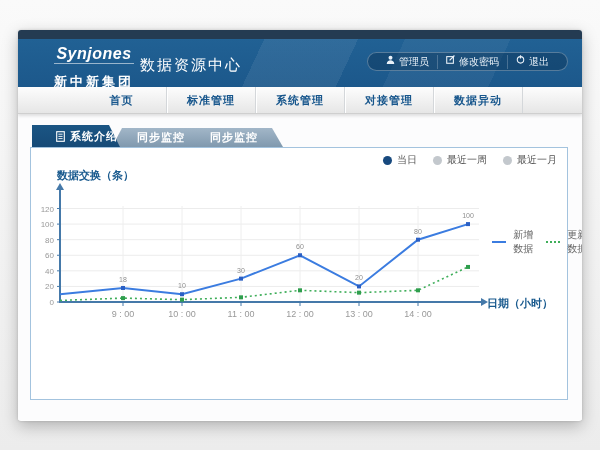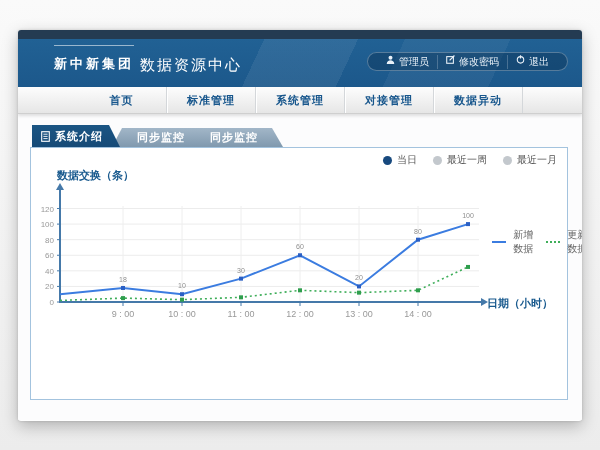--- a/index.html
+++ b/index.html
@@ -49,21 +49,21 @@
     color:#17568c; font-size:11px; font-weight:bold; letter-spacing:1px; cursor:pointer;
     border-right:1px solid #d4d7da; border-left:1px solid #ffffff; }
   .nav-item:first-child { border-left:none; }
 
   
   .content { position:relative; height:306px; background:#fcfcfd; }
 
   .tabs { position:absolute; left:14px; top:11px; height:22px; width:300px; }
   .tab { position:absolute; display:flex; align-items:center; color:#fff;
     font-size:11px; font-weight:bold; letter-spacing:1px; cursor:pointer; }
-  .tab-active { left:0; top:0; width:88px; height:22px; z-index:3; padding-left:9px; gap:5px;
+  .tab-active { left:0; top:0; width:88px; height:22px; z-index:3; padding-left:24px; gap:5px;
     background:linear-gradient(#1b5584, #164a77);
     clip-path:polygon(0 0, calc(100% - 11px) 0, 100% 100%, 0 100%); }
   .tab-idle { top:3px; height:19px; justify-content:center;
     background:linear-gradient(#a2b6c8, #8099ae);
     clip-path:polygon(10px 0, calc(100% - 11px) 0, 100% 100%, 0 100%); }
   .tab-2 { left:80px; width:98px; z-index:2; }
   .tab-3 { left:153px; width:98px; z-index:1; }
   .tab svg { display:block; }
 
   
@@ -93,20 +93,21 @@
 </head>
 <body>
 
 <div class="page">
   <div class="window">
 
     <div class="win-strip"></div>
 
     <div class="header">
       <div class="logo">
+        <div class="logo-en">Synjones</div>
         <div class="logo-cn">新中新集团</div>
       </div>
       <div class="app-title">数据资源中心</div>
 
       <div class="user-pill">
         <div class="user-item">
           <span>
             <svg width="9" height="9" viewBox="0 0 10 10">
                 <circle cx="5" cy="3" r="2.2" fill="#e9f1f8"></circle>
                 <path d="M0.8 10 C0.8 7 3 5.8 5 5.8 C7 5.8 9.2 7 9.2 10 Z" fill="#e9f1f8"></path>

